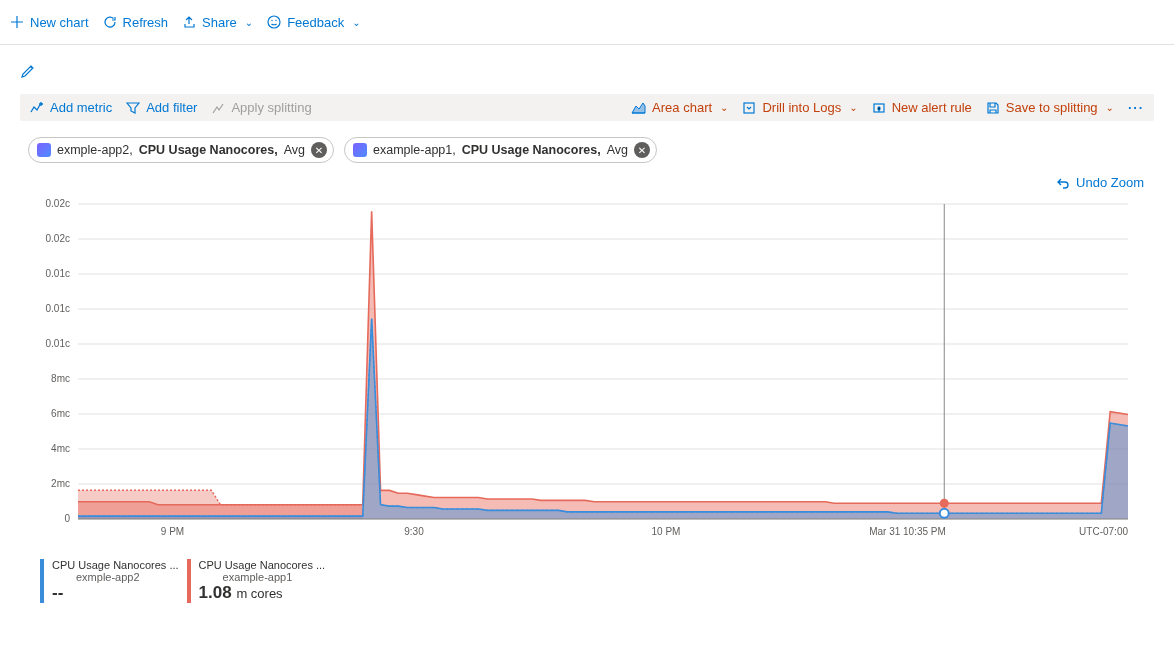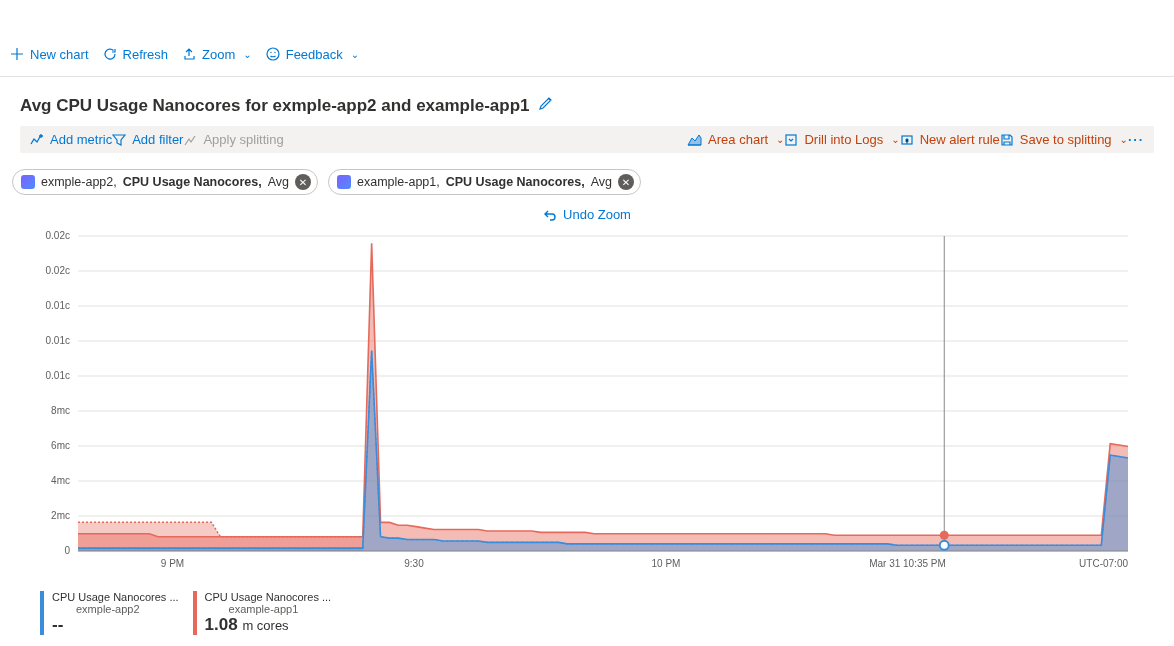--- a/index.html
+++ b/index.html
@@ -11,21 +11,20 @@
     background: #fff;
     width: 1174px;
   }
   .toolbar {
     display: flex;
     align-items: center;
     padding: 22px 10px;
     border-bottom: 1px solid #e1e1e1;
     gap: 14px;
     height: 40px;
-    margin-top: 32px;
   }
   .tb-btn {
     display: inline-flex;
     align-items: center;
     gap: 6px;
     color: #0078d4;
     cursor: pointer;
     font-size: 13px;
   }
   .tb-btn svg { flex: none; }
@@ -49,38 +48,39 @@
     font-size: 17px;
     font-weight: 600;
   }
   .edit-icon { color: #0078d4; cursor: pointer; }
   .metrics-bar {
     margin: 0 20px;
     background: #f3f2f1;
     display: flex;
     align-items: center;
     padding: 6px 10px;
+    gap: 14px;
     font-size: 13px;
     border-radius: 2px;
   }
   .mb-btn {
     display: inline-flex;
     align-items: center;
     gap: 6px;
     color: #c2410c;
     cursor: pointer;
   }
   .mb-btn.primary { color: #0078d4; }
   .mb-btn.disabled { color: #a19f9d; cursor: default; }
   .mb-gap { flex: 1; }
   .chev { font-size: 10px; margin-left: 2px; }
   .pills-row {
     display: flex;
     gap: 10px;
-    padding: 16px 12px 6px;
+    padding: 16px 28px 6px;
   }
   .pill {
     display: inline-flex;
     align-items: center;
     gap: 6px;
     border: 1px solid #c8c6c4;
     border-radius: 16px;
     padding: 4px 6px 4px 8px;
     font-size: 12.5px;
     background: #fff;
@@ -88,27 +88,27 @@
   .pill .resource-dot {
     width: 14px; height: 14px; border-radius: 3px;
     background: linear-gradient(135deg,#7b61ff 0%,#4f8cff 100%);
   }
   .pill .close {
     width: 16px; height: 16px; border-radius: 50%;
     background: #605e5c; color: #fff; font-size: 10px;
     display: flex; align-items: center; justify-content: center;
     cursor: pointer;
   }
-  .undo-row { text-align: center; padding: 6px 30px; }
+  .undo-row { text-align: right; padding: 6px 30px; }
   .undo-btn { color: #0078d4; cursor: pointer; display: inline-flex; gap: 6px; align-items: center; font-size: 13px; }
   .chart-wrap { position: relative; margin: 0 28px; }
   svg.chart { display: block; }
   .legend-row {
     display: flex;
-    gap: 14px;
+    gap: 8px;
     padding: 10px 40px 20px;
   }
   .legend-item {
     display: flex;
     gap: 8px;
     font-size: 11px;
   }
   .legend-bar { width: 4px; align-self: stretch; min-height: 40px; }
   .legend-title { color: #323130; white-space: nowrap; overflow: hidden; text-overflow: ellipsis; max-width: 140px; }
   .legend-sub { color: #605e5c; font-size: 11px; margin-left: 24px; }
@@ -129,38 +129,37 @@
   <span class="tb-btn">
     <svg width="14" height="14" viewBox="0 0 14 14">
         <path d="M12 7a5 5 0 1 1-1.5-3.5M12 2v3h-3" fill="none" stroke="#0078d4" stroke-width="1.2"></path>
       </svg>
     <span>Refresh</span>
   </span>
   <span class="tb-btn">
     <svg width="14" height="14" viewBox="0 0 14 14">
         <path d="M3 9V12h9V9M7 2v7M4 5l3-3 3 3" fill="none" stroke="#0078d4" stroke-width="1.2"></path>
       </svg>
-    <span>Zoom</span>
+    <span>Share</span>
     <span class="chev">⌄</span>
   </span>
   <span class="tb-btn">
     <svg width="14" height="14" viewBox="0 0 14 14">
         <circle cx="7" cy="7" r="6" fill="none" stroke="#0078d4" stroke-width="1.2"></circle>
         <circle cx="5" cy="5.5" r="0.7" fill="#0078d4"></circle>
         <circle cx="9" cy="5.5" r="0.7" fill="#0078d4"></circle>
         <path d="M4.5 9c1 1 4 1 5 0" fill="none" stroke="#0078d4" stroke-width="1.2"></path>
       </svg>
     <span>Feedback</span>
     <span class="chev">⌄</span>
   </span>
   <span class="spacer"></span>
 </div>
 
 <div class="title-row">
-  <span>Avg CPU Usage Nanocores for exmple-app2 and example-app1</span>
   <span class="edit-icon">
     <svg width="16" height="16" viewBox="0 0 16 16">
         <path d="M2 14l1-3 8-8 2 2-8 8-3 1zM10 3l2 2" fill="none" stroke="#0078d4" stroke-width="1.2"></path>
       </svg>
   </span>
 </div>
 
 <div class="metrics-bar">
   <span class="mb-btn primary">
     <svg width="14" height="14" viewBox="0 0 14 14">

